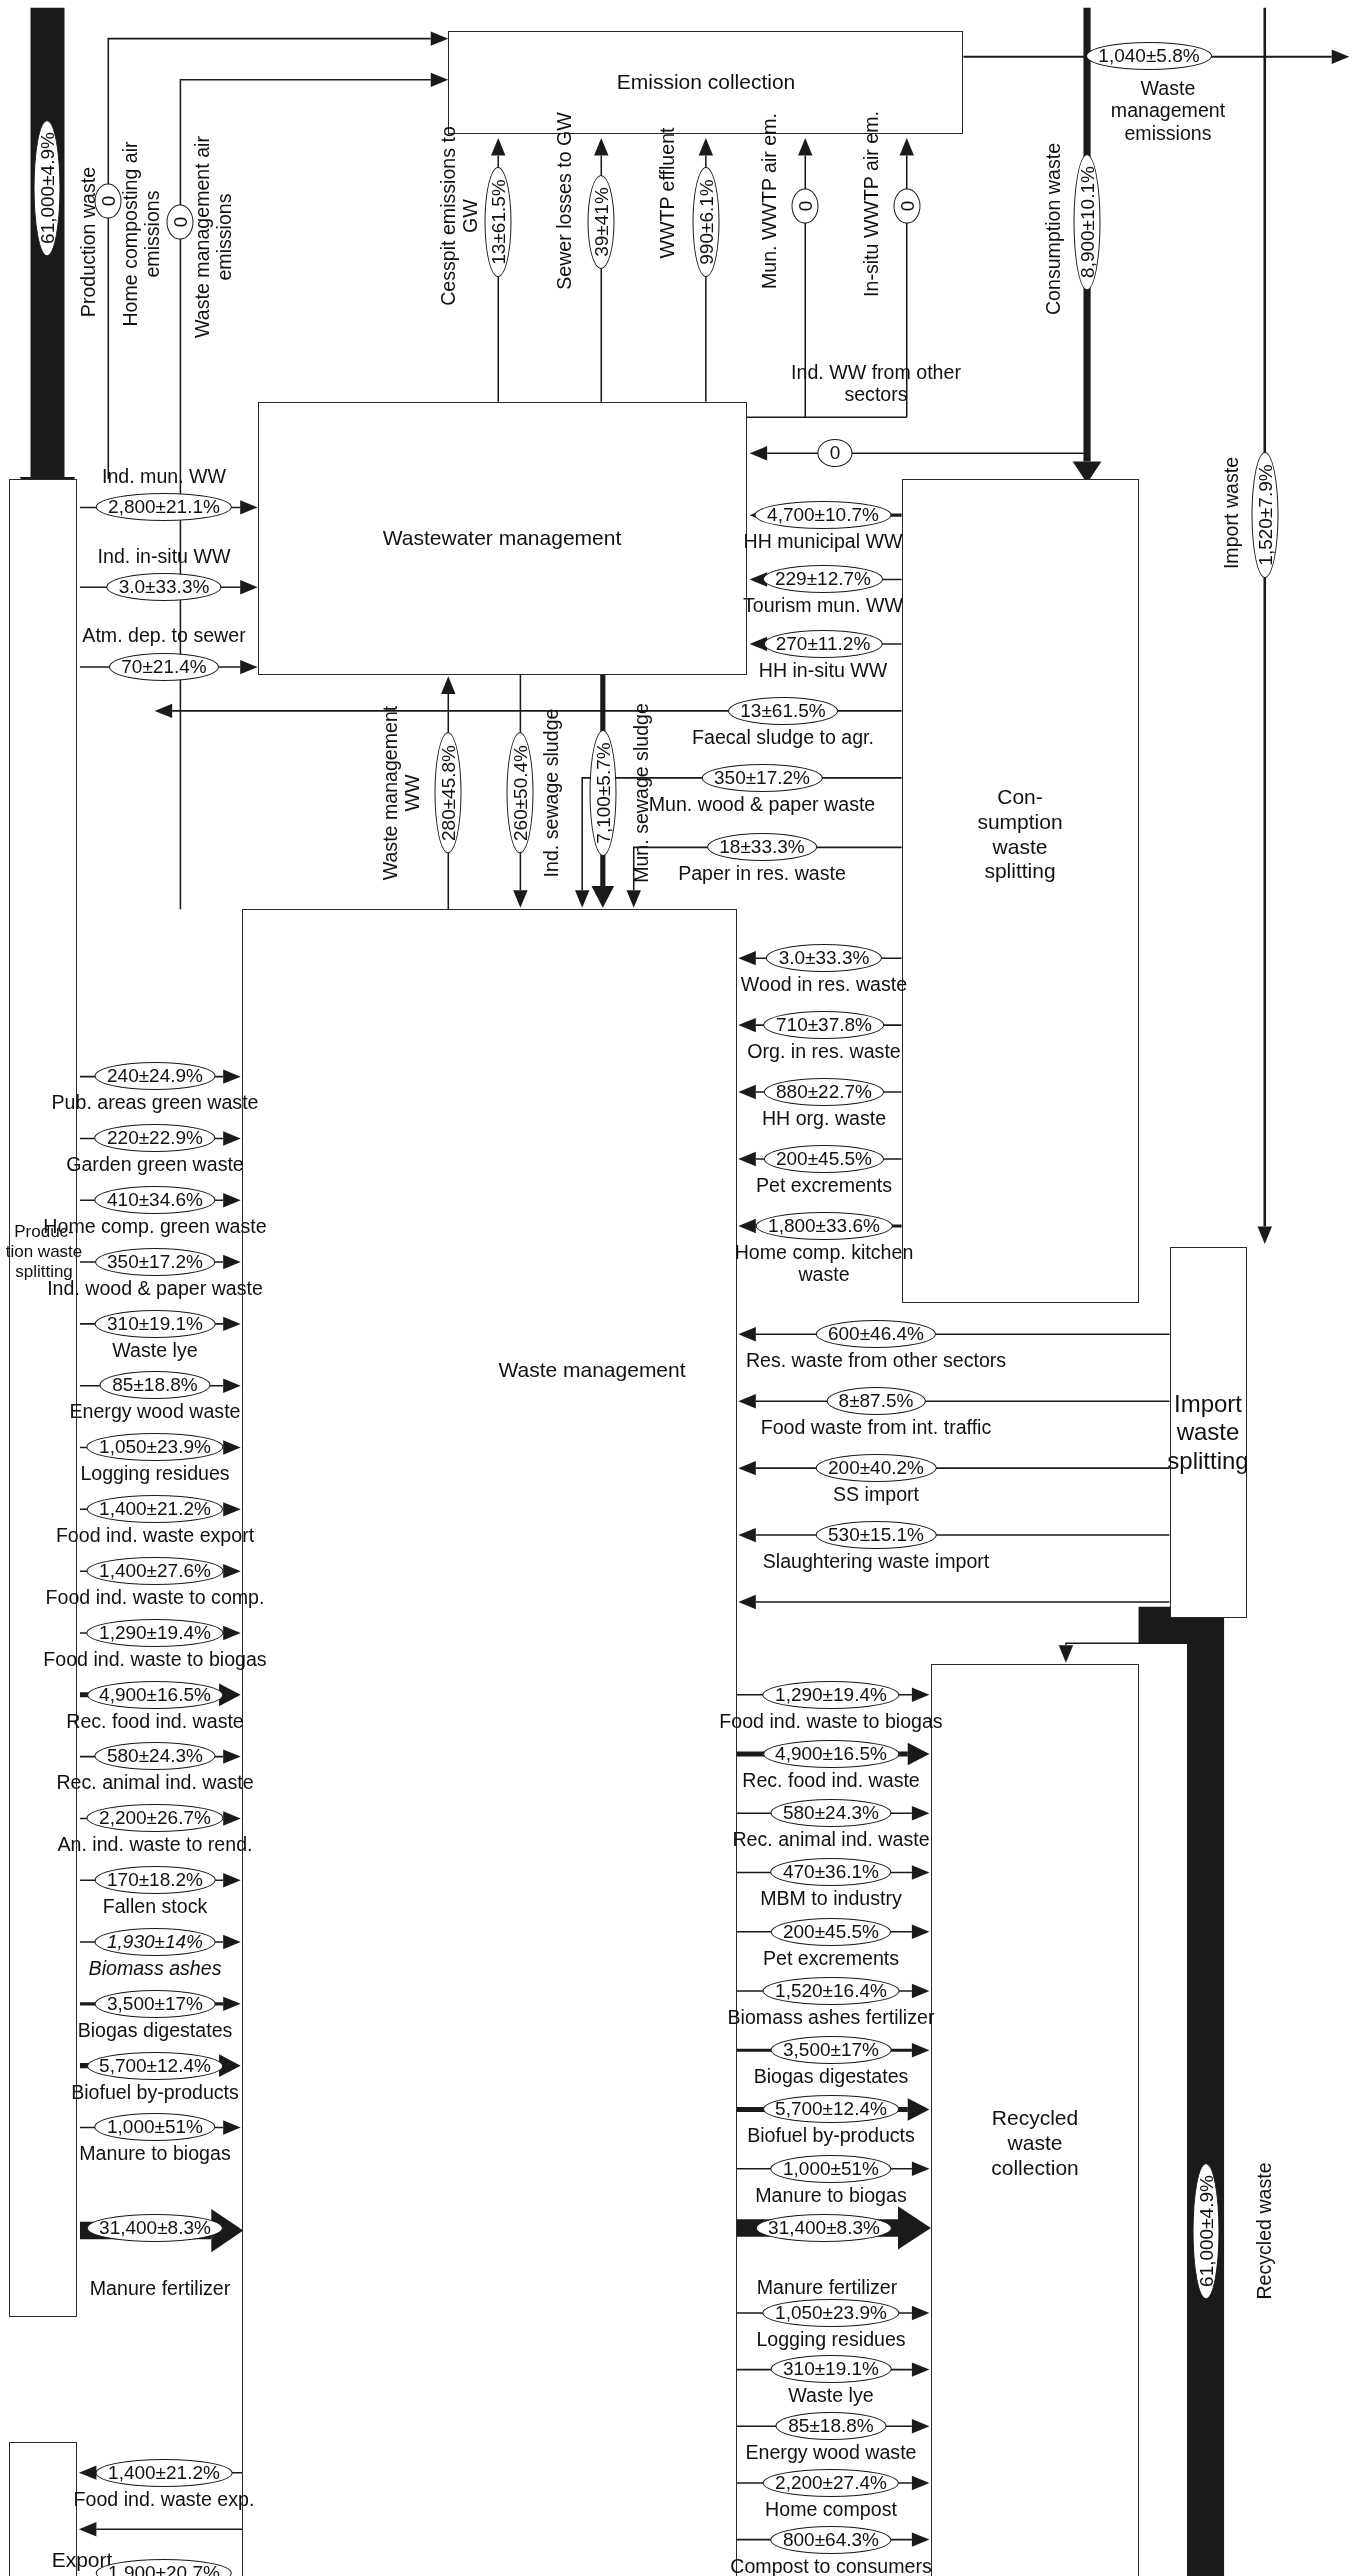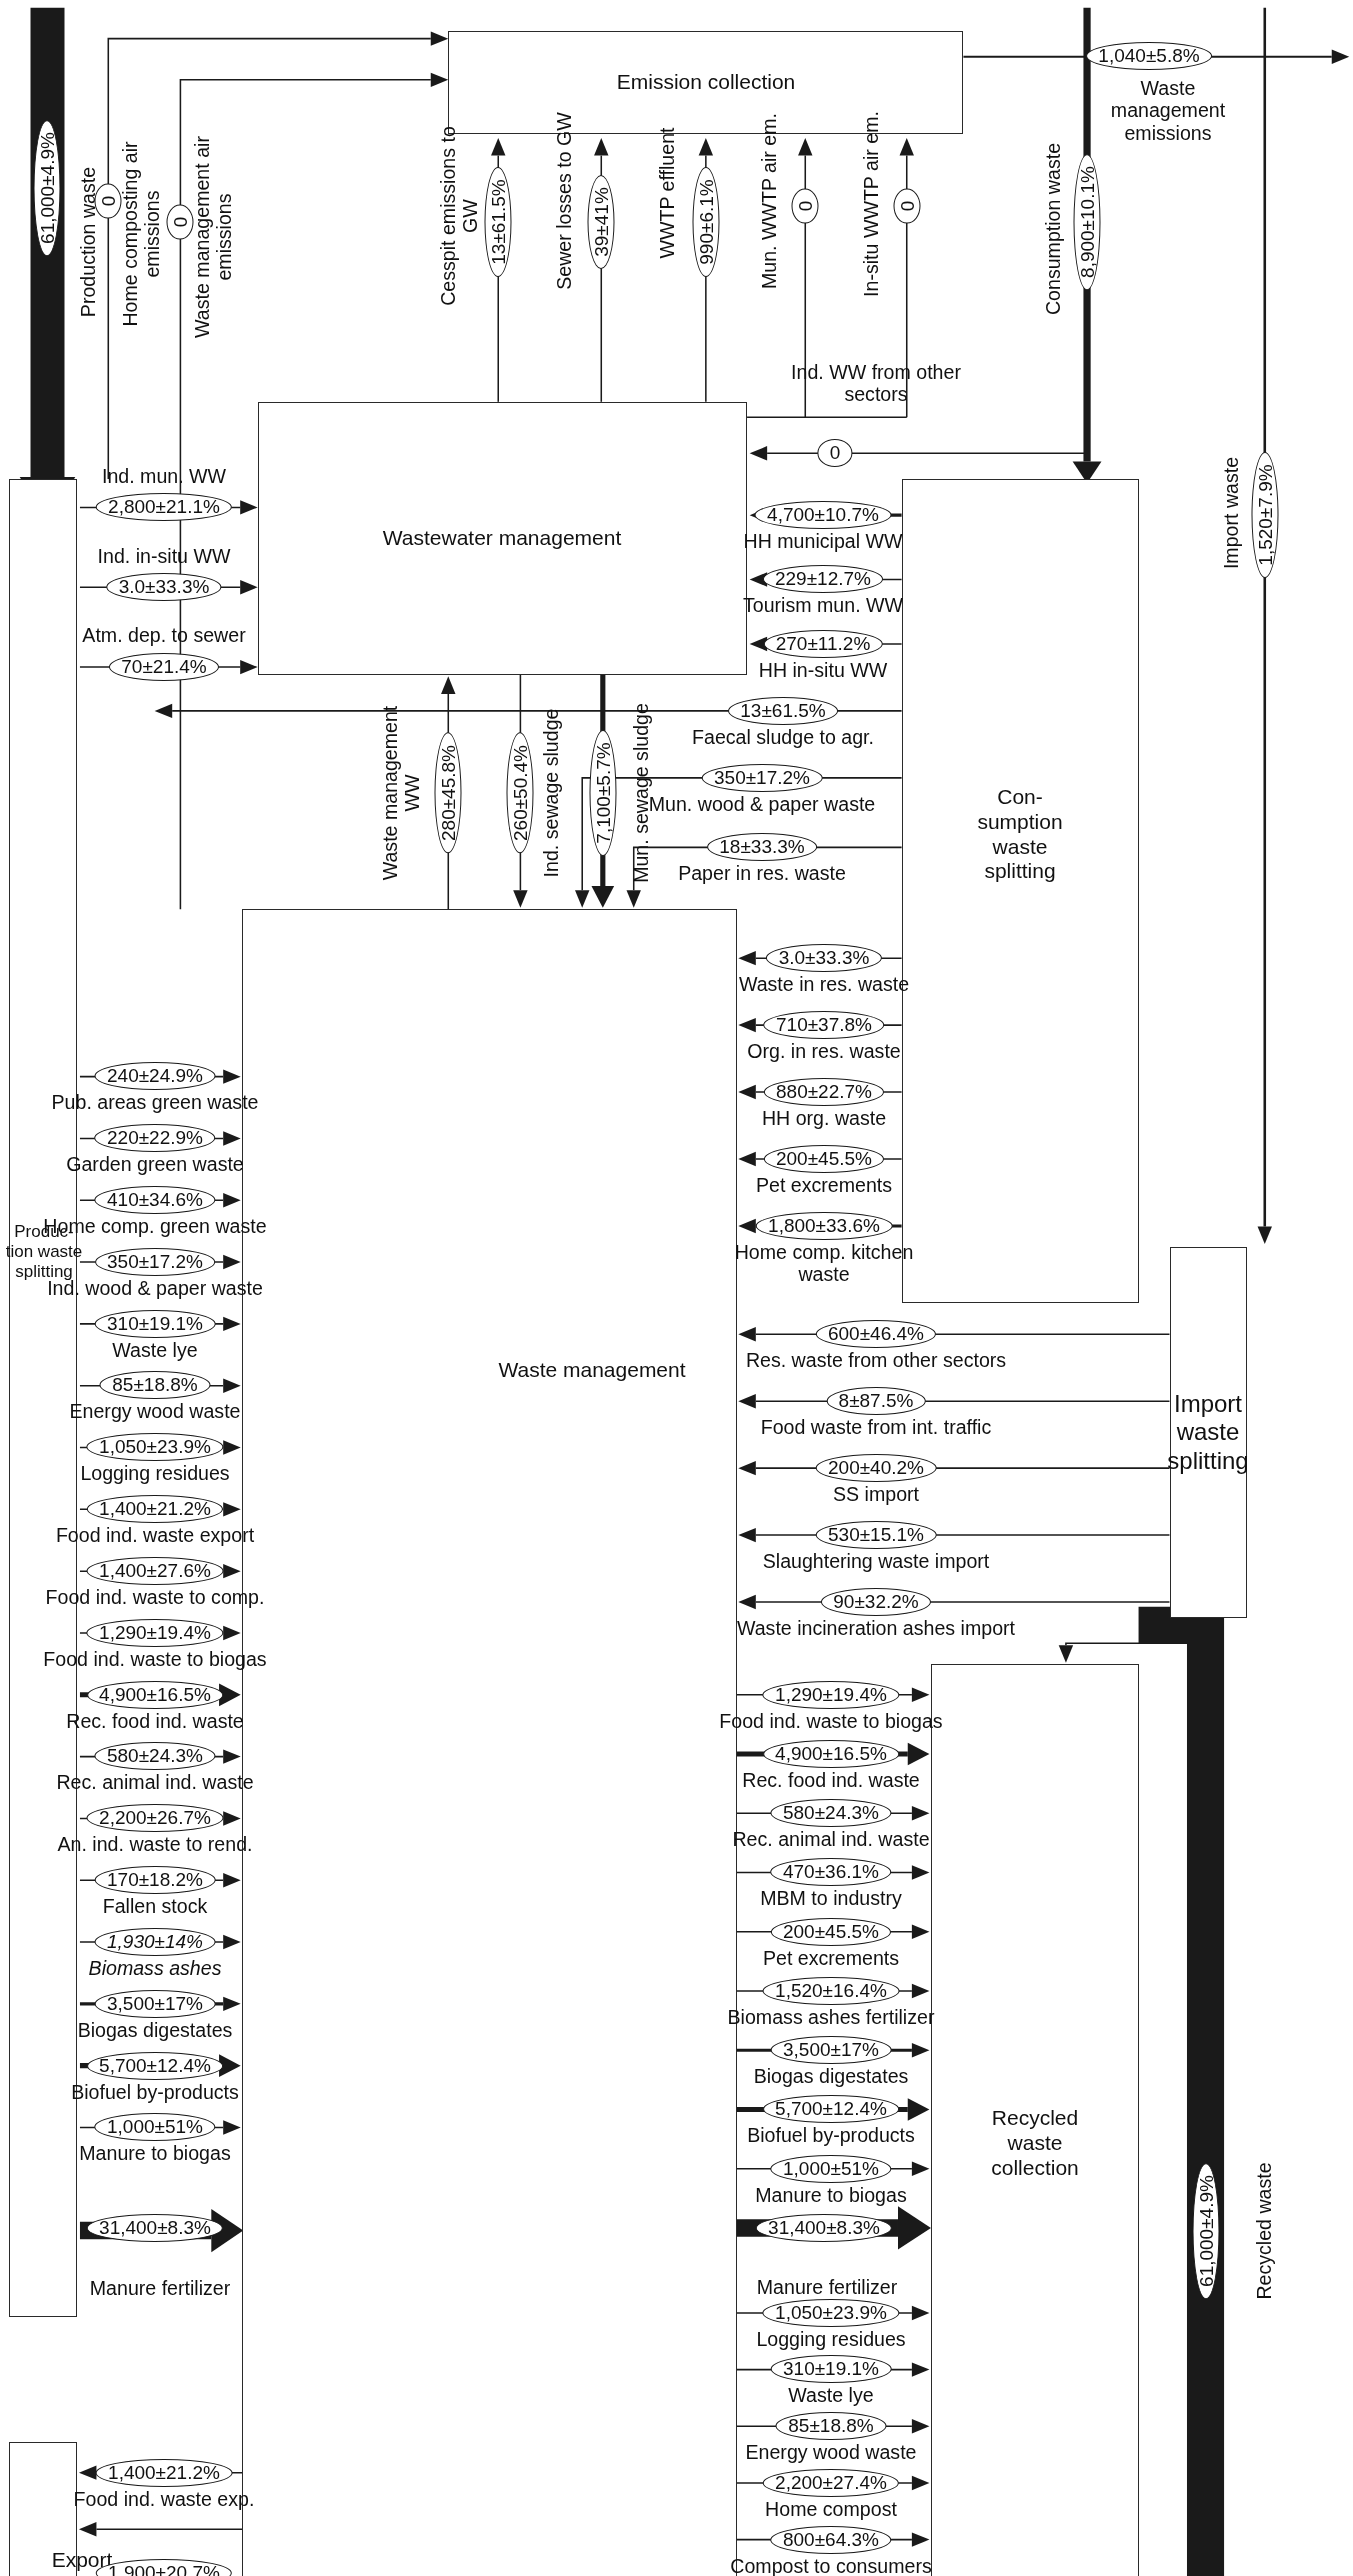--- a/index.html
+++ b/index.html
@@ -259,32 +259,31 @@
   <span class="vpill" style="left:448px;top:793px;">280±45.8%</span>
   <div class="vlab" style="left:402px;top:793px;">Waste management
 WW</div>
   <span class="vpill" style="left:520px;top:793px;">260±50.4%</span>
   <div class="vlab" style="left:552px;top:793px;">Ind. sewage sludge</div>
   <span class="vpill" style="left:603px;top:793px;">7,100±5.7%</span>
   <div class="vlab" style="left:642px;top:793px;">Mun. sewage sludge</div>
 
   <div class="fl" style="left:762px;top:764px;"><span class="pill">350±17.2%</span><div class="cap">Mun. wood &amp; paper waste</div></div>
   <div class="fl" style="left:762px;top:833px;"><span class="pill">18±33.3%</span><div class="cap">Paper in res. waste</div></div>
-  <div class="fl" style="left:824px;top:944px;"><span class="pill">3.0±33.3%</span><div class="cap">Waste in res. waste</div></div>
+  <div class="fl" style="left:824px;top:944px;"><span class="pill">3.0±33.3%</span><div class="cap">Wood in res. waste</div></div>
   <div class="fl" style="left:824px;top:1011px;"><span class="pill">710±37.8%</span><div class="cap">Org. in res. waste</div></div>
   <div class="fl" style="left:824px;top:1078px;"><span class="pill">880±22.7%</span><div class="cap">HH org. waste</div></div>
   <div class="fl" style="left:824px;top:1145px;"><span class="pill">200±45.5%</span><div class="cap">Pet excrements</div></div>
   <div class="fl" style="left:824px;top:1212px;"><span class="pill">1,800±33.6%</span><div class="cap">Home comp. kitchen
 waste</div></div>
 
   <div class="fl" style="left:876px;top:1320px;"><span class="pill">600±46.4%</span><div class="cap">Res. waste from other sectors</div></div>
   <div class="fl" style="left:876px;top:1387px;"><span class="pill">8±87.5%</span><div class="cap">Food waste from int. traffic</div></div>
   <div class="fl" style="left:876px;top:1454px;"><span class="pill">200±40.2%</span><div class="cap">SS import</div></div>
   <div class="fl" style="left:876px;top:1521px;"><span class="pill">530±15.1%</span><div class="cap">Slaughtering waste import</div></div>
-  <div class="fl" style="left:876px;top:1588px;"><span class="pill">90±32.2%</span><div class="cap">Waste incineration ashes import</div></div>
 
   <div class="fl" style="left:155px;top:1062px;"><span class="pill">240±24.9%</span><div class="cap">Pub. areas green waste</div></div>
   <div class="fl" style="left:155px;top:1124px;"><span class="pill">220±22.9%</span><div class="cap">Garden green waste</div></div>
   <div class="fl" style="left:155px;top:1186px;"><span class="pill">410±34.6%</span><div class="cap">Home comp. green waste</div></div>
   <div class="fl" style="left:155px;top:1248px;"><span class="pill">350±17.2%</span><div class="cap">Ind. wood &amp; paper waste</div></div>
   <div class="fl" style="left:155px;top:1310px;"><span class="pill">310±19.1%</span><div class="cap">Waste lye</div></div>
   <div class="fl" style="left:155px;top:1371px;"><span class="pill">85±18.8%</span><div class="cap">Energy wood waste</div></div>
   <div class="fl" style="left:155px;top:1433px;"><span class="pill">1,050±23.9%</span><div class="cap">Logging residues</div></div>
   <div class="fl" style="left:155px;top:1495px;"><span class="pill">1,400±21.2%</span><div class="cap">Food ind. waste export</div></div>
   <div class="fl" style="left:155px;top:1557px;"><span class="pill">1,400±27.6%</span><div class="cap">Food ind. waste to comp.</div></div>

